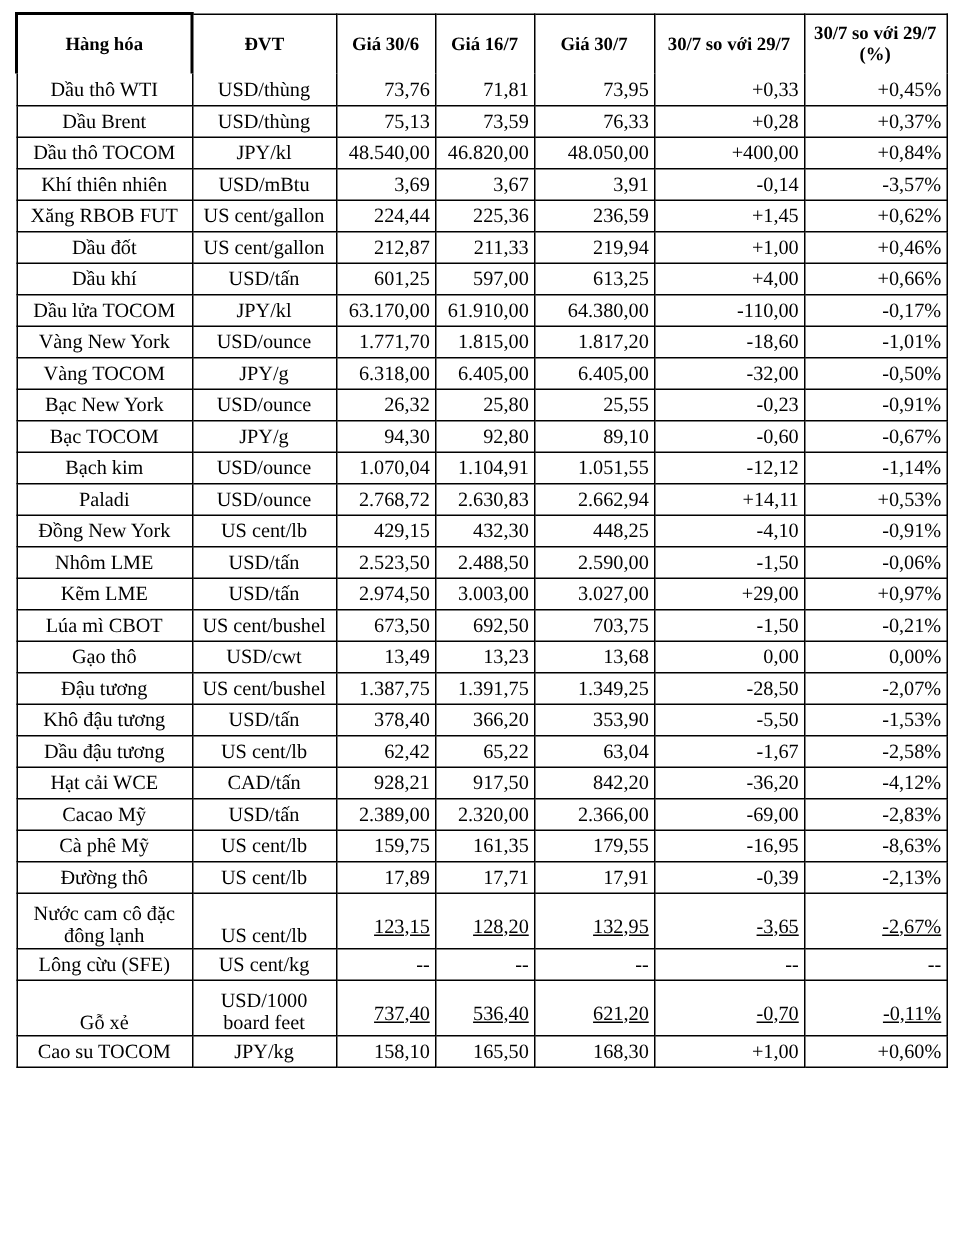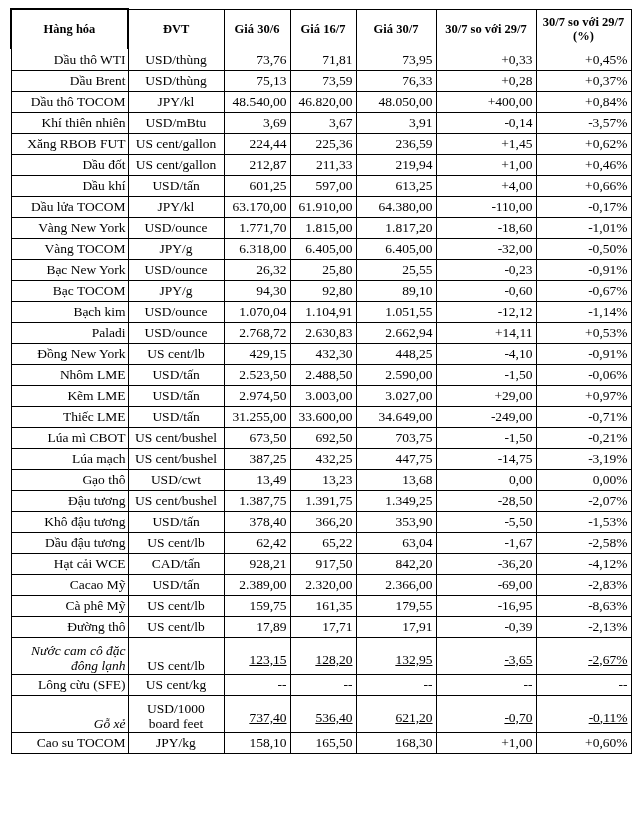--- a/index.html
+++ b/index.html
@@ -51,25 +51,25 @@
 
   tbody tr { height: 21px; }
   tbody tr.tall { height: 37px; }
   tbody td {
     border: 1px solid #000;
     padding: 0 2px;
     line-height: 1.12;
     vertical-align: middle;
   }
   tbody tr:first-child td { border-top-style: hidden; }
-  td.name { text-align: right; }
+  td.name { text-align: center; }
   td.unit { text-align: center; }
   td.val  { text-align: right; padding-right: 3px; }
   tr.tall td.val  { vertical-align: top; padding-top: 14px; text-decoration: underline; }
-  tr.tall td.name { vertical-align: bottom; font-style: italic; }
+  tr.tall td.name { vertical-align: bottom; }
   tr.tall td.unit { vertical-align: bottom; }
 </style>
 </head>
 <body>
 
 <div class="page">
   <table class="price-table">
     <colgroup>
       <col class="c-name">
         <col class="c-unit">
@@ -243,45 +243,27 @@
         <tr>
           <td class="name">Kẽm LME</td>
           <td class="unit">USD/tấn</td>
           <td class="val">2.974,50</td>
           <td class="val">3.003,00</td>
           <td class="val">3.027,00</td>
           <td class="val">+29,00</td>
           <td class="val">+0,97%</td>
         </tr>
         <tr>
-          <td class="name">Thiếc LME</td>
-          <td class="unit">USD/tấn</td>
-          <td class="val">31.255,00</td>
-          <td class="val">33.600,00</td>
-          <td class="val">34.649,00</td>
-          <td class="val">-249,00</td>
-          <td class="val">-0,71%</td>
-        </tr>
-        <tr>
           <td class="name">Lúa mì CBOT</td>
           <td class="unit">US cent/bushel</td>
           <td class="val">673,50</td>
           <td class="val">692,50</td>
           <td class="val">703,75</td>
           <td class="val">-1,50</td>
           <td class="val">-0,21%</td>
-        </tr>
-        <tr>
-          <td class="name">Lúa mạch</td>
-          <td class="unit">US cent/bushel</td>
-          <td class="val">387,25</td>
-          <td class="val">432,25</td>
-          <td class="val">447,75</td>
-          <td class="val">-14,75</td>
-          <td class="val">-3,19%</td>
         </tr>
         <tr>
           <td class="name">Gạo thô</td>
           <td class="unit">USD/cwt</td>
           <td class="val">13,49</td>
           <td class="val">13,23</td>
           <td class="val">13,68</td>
           <td class="val">0,00</td>
           <td class="val">0,00%</td>
         </tr>

